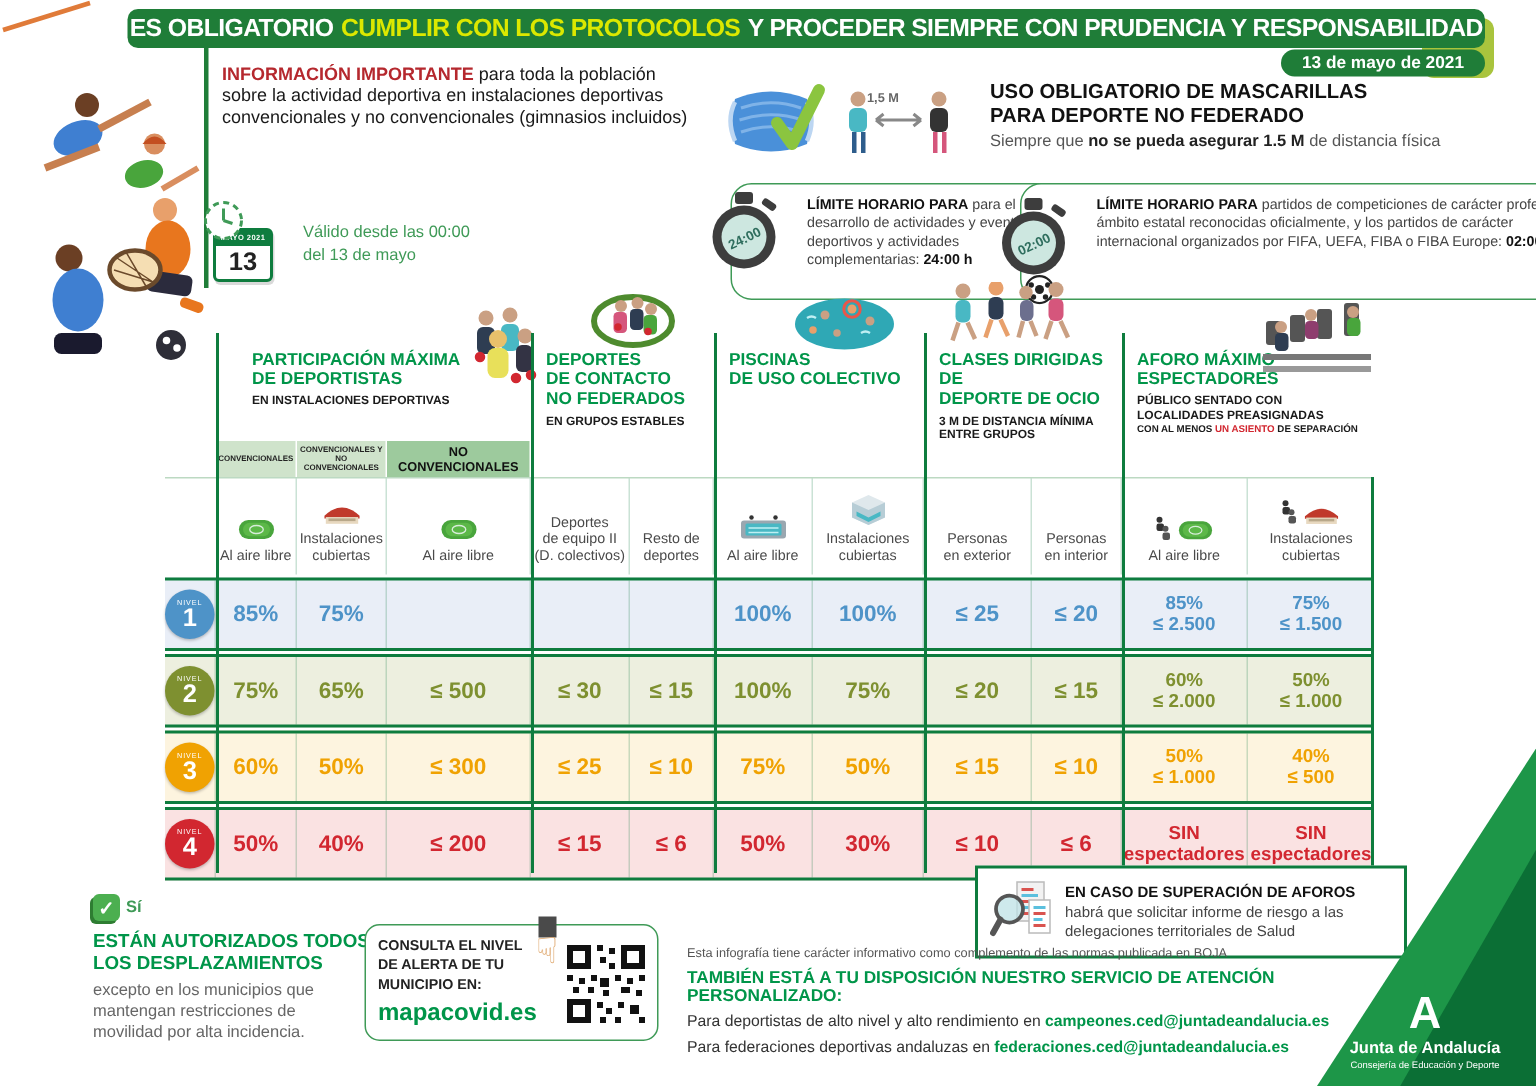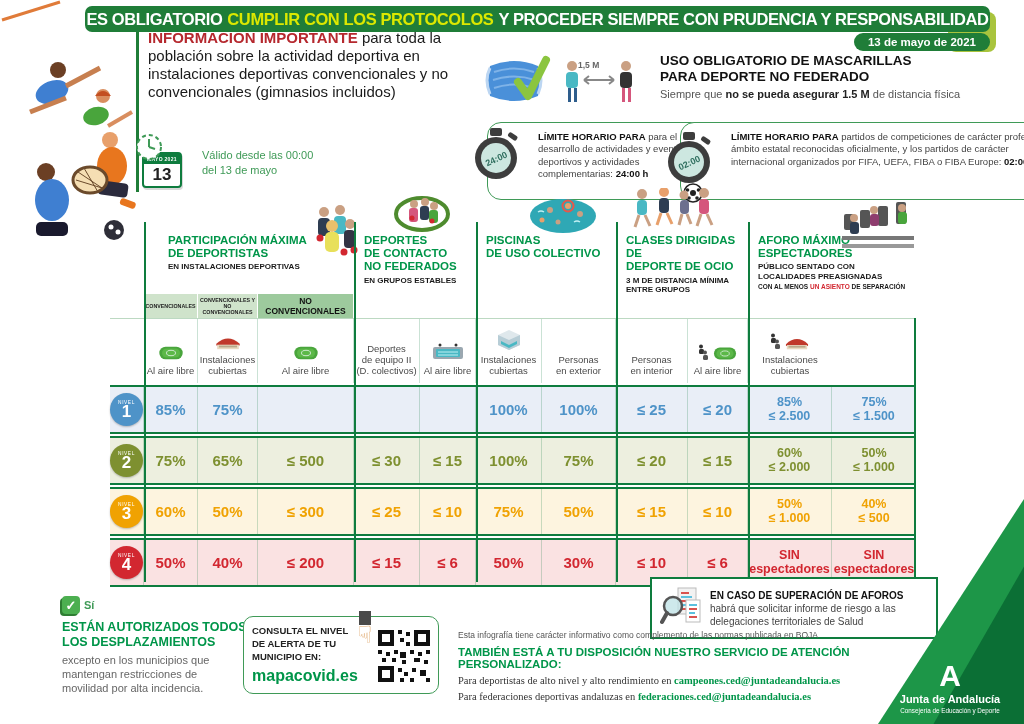--- a/index.html
+++ b/index.html
@@ -13,21 +13,21 @@
           display:flex;align-items:center;justify-content:center;color:#fff;font-weight:bold;font-size:16.5px;letter-spacing:-0.4px;white-space:nowrap;}
   .banner .yellow{color:#dce800;margin:0 5px;}
   .date-badge{position:absolute;right:34px;top:33px;background:#1f7d38;color:#fff;font-weight:bold;font-size:11.5px;
           padding:3px 14px;border-radius:10px;z-index:3;}
 
   
   .athletes{position:absolute;left:0;top:0;width:145px;height:240px;z-index:0;}
 
   
   .vline{position:absolute;left:136px;top:30px;width:3px;height:162px;background:#1f7d38;}
-  .intro{position:absolute;left:148px;top:29px;width:318px;font-size:15px;line-height:1.2;color:#1a1a1a;}
+  .intro{position:absolute;left:148px;top:42px;width:318px;font-size:12px;line-height:1.2;color:#1a1a1a;}
   .intro .lead{color:#b5282e;font-weight:bold;}
   .calendar-wrap{position:absolute;left:134px;top:132px;display:flex;align-items:flex-end;}
   .cal-clock{position:relative;width:30px;height:30px;margin-right:-22px;margin-bottom:26px;}
   .cal{width:36px;border:2px solid #0e7c3e;border-radius:4px;background:#fff;box-shadow:1px 2px 0 rgba(0,0,0,.15);}
   .cal-head{background:#0e7c3e;color:#fff;font-size:5px;font-weight:bold;text-align:center;padding:2px 0;letter-spacing:.3px;}
   .cal-day{font-size:17px;font-weight:bold;text-align:center;color:#222;padding:1px 0;}
   .valid-note{position:absolute;left:202px;top:148px;font-size:11px;color:#3f9a57;line-height:1.35;}
 
   
   .mask-icons{position:absolute;left:484px;top:52px;width:160px;height:62px;}
@@ -98,21 +98,21 @@
   .hand{position:absolute;right:66px;top:-6px;text-align:center;}
   .hand .sleeve{width:12px;height:14px;background:#4a4a4a;margin:0 auto;}
   .hand .glyph{font-size:24px;color:#dfa86e;line-height:.8;}
   .qr{position:absolute;right:6px;top:11px;}
   .aforos{position:absolute;left:650px;top:577px;width:288px;height:62px;border:2px solid #0e7c3e;background:#fff;display:flex;align-items:center;padding:4px 8px;box-sizing:border-box;gap:8px;}
   .aforos-txt{font-size:10px;color:#444;line-height:1.3;}
   .aforos-txt b{color:#111;}
   .disclaimer{position:absolute;left:458px;top:630px;font-size:8.5px;color:#555;}
   .atencion{position:absolute;left:458px;top:646px;width:485px;}
   .at-h{color:#009549;font-weight:bold;font-size:11.5px;}
-  .at-l{font-size:10.5px;color:#333;margin-top:5px;font-family:Liberation Serif, serif;}
+  .at-l{font-size:10.5px;color:#333;margin-top:5px;}
   .at-l .mail{color:#009549;font-weight:bold;}
   .tri{position:absolute;right:0;bottom:0;width:146px;height:225px;}
   .tri .t1{position:absolute;inset:0;background:#1d9648;clip-path:polygon(100% 0,100% 100%,0 100%);}
   .tri .t2{position:absolute;inset:0;background:#0b6f35;clip-path:polygon(100% 30%,100% 100%,38% 100%);}
   .logo{position:absolute;right:8px;bottom:10px;width:132px;text-align:center;color:#fff;}
   .logo .a{font-size:30px;font-weight:bold;line-height:1;}
   .logo .org{font-size:11px;font-weight:bold;margin-top:2px;}
   .logo .dept{font-size:6.3px;margin-top:2px;}
 </style>
 </head>
@@ -359,20 +359,24 @@
             </svg>
           </span>
           <span class="pre">Al aire libre</span>
         </div>
       <div class="lab">
           <span class="pre">Deportes
 de equipo II
 (D. colectivos)</span>
         </div>
       <div class="lab">
+          <span class="pre">Resto de
+deportes</span>
+        </div>
+      <div class="lab">
           <span class="ic">
             <svg width="32" height="20" viewBox="0 0 32 20">
               <rect x="1" y="5" width="30" height="12" rx="2" fill="#9aa7b0"></rect>
               <rect x="4" y="7" width="24" height="8" rx="1" fill="#49b8c4"></rect>
               <circle cx="8" cy="3" r="1.5" fill="#333"></circle>
               <circle cx="24" cy="3" r="1.5" fill="#333"></circle>
               <path d="M6 10 h20 M6 13 h20" stroke="#bfeff3"></path>
             </svg>
           </span>
           <span class="pre">Al aire libre</span>

